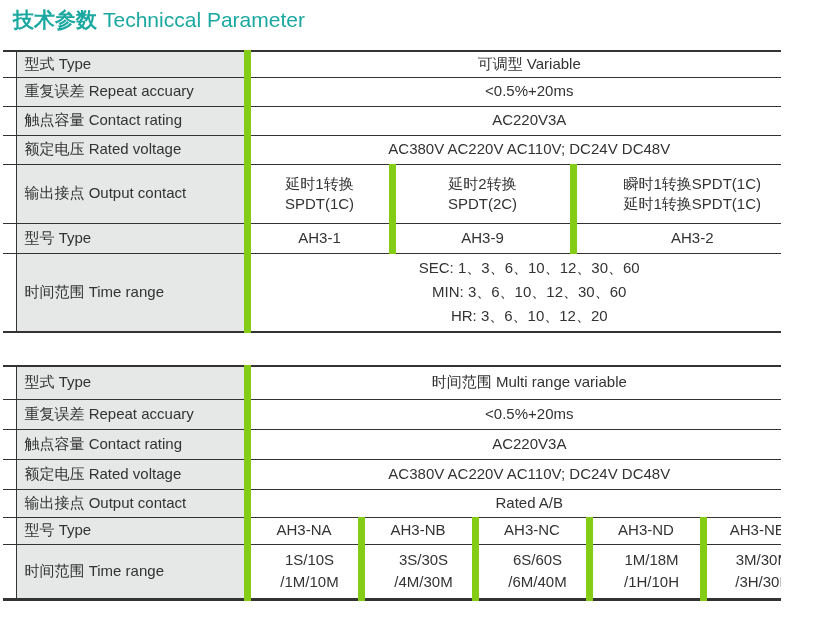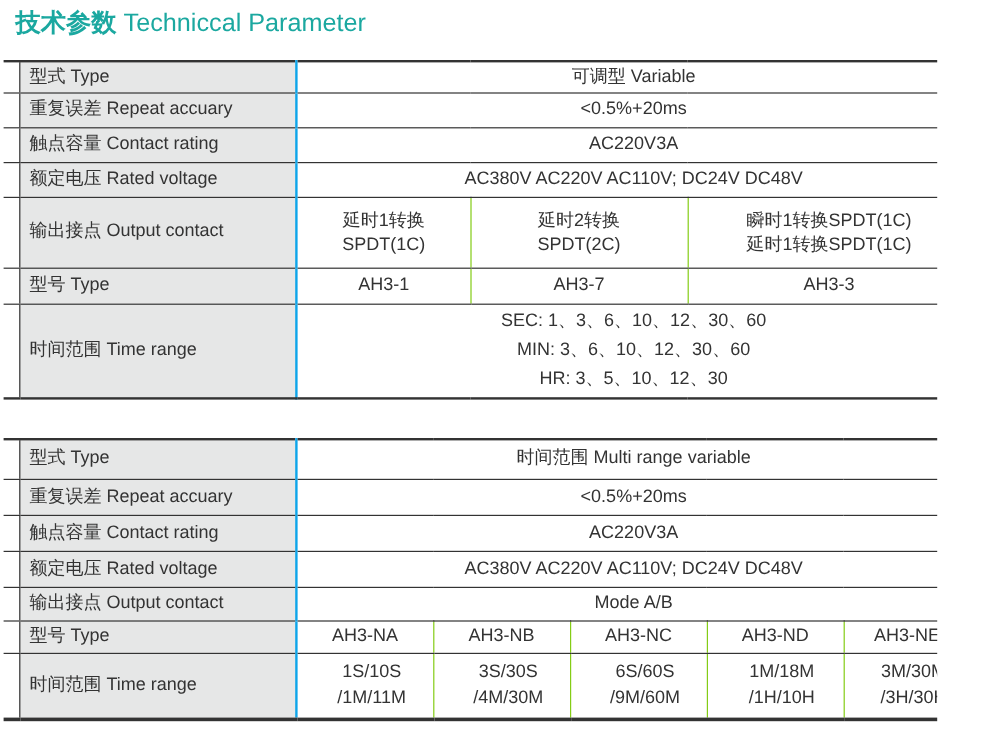--- a/index.html
+++ b/index.html
@@ -21,23 +21,23 @@
   .t1{left:3px;top:50px;width:805px;}
   .t2{left:3px;top:365px;width:805px;}
 
   .spec td,.spec th{
     padding:0;font-size:15px;font-weight:normal;line-height:1.25;
     border-bottom:1px solid #333333;vertical-align:middle;
   }
   .spec .sp{border-left:none;border-right:none;background:#ffffff;}
   .spec .lbl{
     background:#e6e7e7;text-align:left;padding-left:8px;
-    border-left:1px solid #333333;border-right:2px solid #0ea5e9;
-  }
-  .spec .val{text-align:center;border-left:1px solid #84cc16;border-right:none;}
+    border-left:1px solid #333333;border-right:6px solid #0ea5e9;
+  }
+  .spec .val{text-align:center;border-left:7px solid #84cc16;border-right:none;}
   .t1 tr:last-child td,.t1 tr:last-child th{border-bottom:2px solid #333333;}
   .t2 tr:last-child td,.t2 tr:last-child th{border-bottom:3px solid #333333;}
 
   
   .t1 tr:nth-child(1){height:26px;}
   .t1 tr:nth-child(2){height:29px;}
   .t1 tr:nth-child(3){height:29px;}
   .t1 tr:nth-child(4){height:29px;}
   .t1 tr:nth-child(5){height:59px;}
   .t1 tr:nth-child(6){height:30px;}
@@ -106,30 +106,30 @@
         </td>
         <td class="val">
           <span class="line">瞬时1转换SPDT(1C)</span>
           <span class="line">延时1转换SPDT(1C)</span>
         </td>
       </tr>
       <tr>
         <td class="sp"></td>
         <th class="lbl">型号 Type</th>
         <td class="val">AH3-1</td>
-        <td class="val">AH3-7</td>
-        <td class="val">AH3-3</td>
+        <td class="val">AH3-9</td>
+        <td class="val">AH3-2</td>
       </tr>
       <tr class="trange">
         <td class="sp"></td>
         <th class="lbl">时间范围 Time range</th>
         <td class="val" colspan="3">
           <span class="line">SEC: 1、3、6、10、12、30、60</span>
           <span class="line">MIN: 3、6、10、12、30、60</span>
-          <span class="line">HR: 3、5、10、12、30</span>
+          <span class="line">HR: 3、6、10、12、20</span>
         </td>
       </tr>
     </tbody>
   </table>
 
   <table class="spec t2">
     <colgroup>
       <col style="width:13px">
         <col style="width:231px">
         <col style="width:114px">
@@ -155,45 +155,45 @@
         <td class="val" colspan="5">AC220V3A</td>
       </tr>
       <tr>
         <td class="sp"></td>
         <th class="lbl">额定电压 Rated voltage</th>
         <td class="val" colspan="5">AC380V AC220V AC110V; DC24V DC48V</td>
       </tr>
       <tr>
         <td class="sp"></td>
         <th class="lbl">输出接点 Output contact</th>
-        <td class="val" colspan="5">Mode A/B</td>
+        <td class="val" colspan="5">Rated A/B</td>
       </tr>
       <tr>
         <td class="sp"></td>
         <th class="lbl">型号 Type</th>
         <td class="val">AH3-NA</td>
         <td class="val">AH3-NB</td>
         <td class="val">AH3-NC</td>
         <td class="val">AH3-ND</td>
         <td class="val">AH3-NE</td>
       </tr>
       <tr class="trange">
         <td class="sp"></td>
         <th class="lbl">时间范围 Time range</th>
         <td class="val">
           <span class="line">1S/10S</span>
-          <span class="line">/1M/11M</span>
+          <span class="line">/1M/10M</span>
         </td>
         <td class="val">
           <span class="line">3S/30S</span>
           <span class="line">/4M/30M</span>
         </td>
         <td class="val">
           <span class="line">6S/60S</span>
-          <span class="line">/9M/60M</span>
+          <span class="line">/6M/40M</span>
         </td>
         <td class="val">
           <span class="line">1M/18M</span>
           <span class="line">/1H/10H</span>
         </td>
         <td class="val">
           <span class="line">3M/30M</span>
           <span class="line">/3H/30H</span>
         </td>
       </tr>

